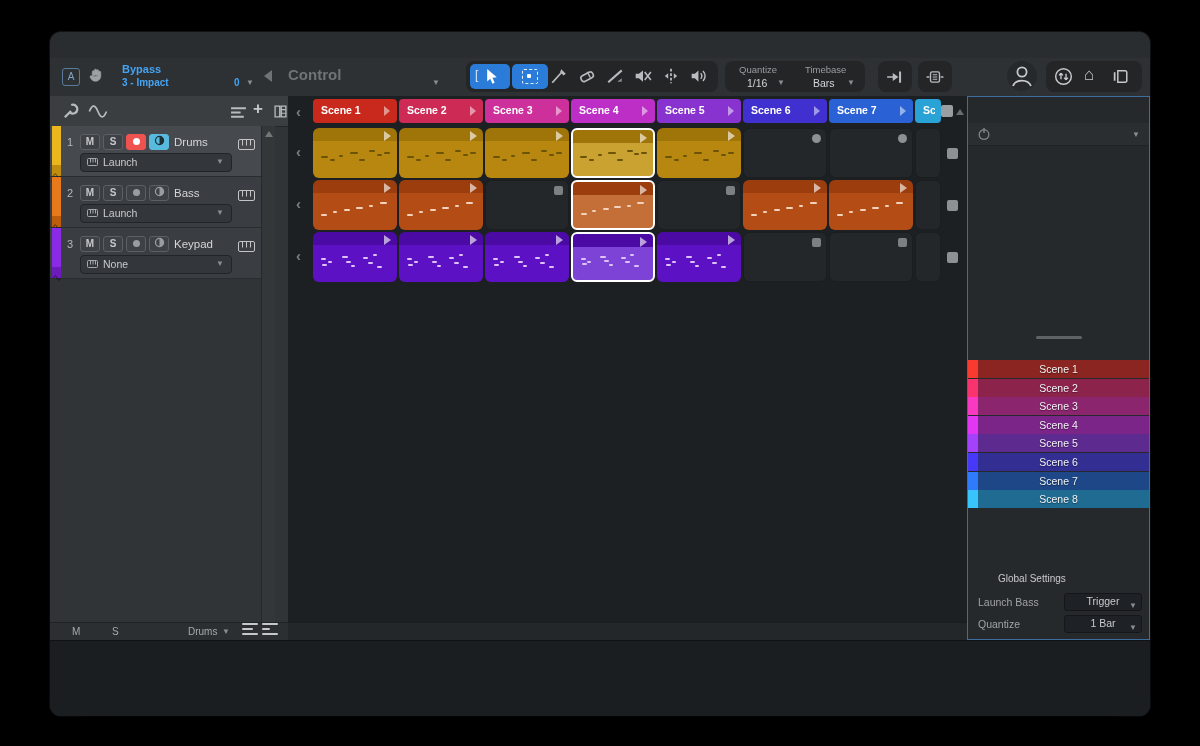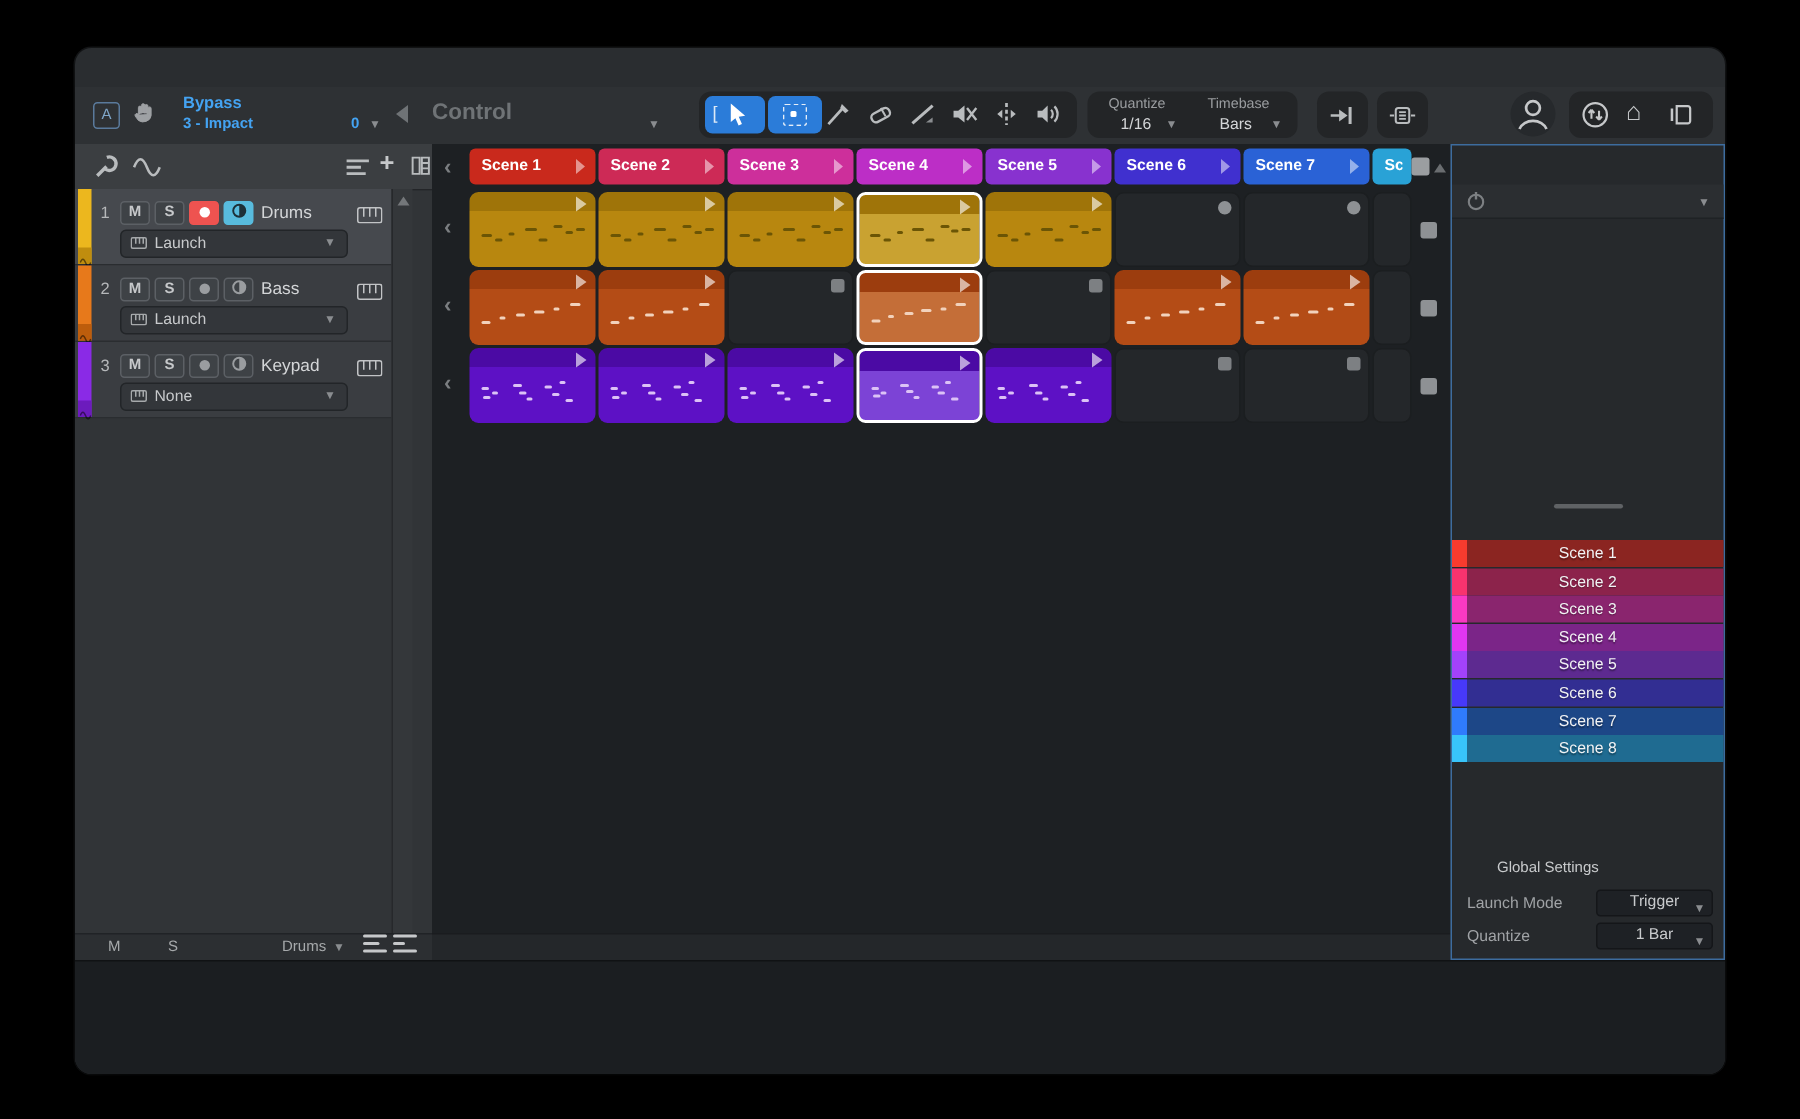--- a/index.html
+++ b/index.html
@@ -601,21 +601,21 @@
         <div class="srow" style="top: 374.6px; background: rgb(29, 71, 135);">
           <i style="background: rgb(47, 123, 252);"></i>
           <b>Scene 7</b>
         </div>
         <div class="srow" style="top: 393.2px; background: rgb(31, 107, 145);">
           <i style="background: rgb(56, 196, 250);"></i>
           <b>Scene 8</b>
         </div>
       </div>
     <span class="abs" style="left:30px;top:476px;color:#c8cacc;font-size:10px;">Global Settings</span>
-    <span class="rp-lbl" style="top:499px;">Launch Mode</span>
+    <span class="rp-lbl" style="top:499px;">Launch Bass</span>
     <span class="rp-drop" style="left:96px;top:496px;"><b style="font-weight:normal">Trigger</b><i class="ddv">▼</i></span>
     <span class="rp-lbl" style="top:521px;">Quantize</span>
     <span class="rp-drop" style="left:96px;top:518px;"><b style="font-weight:normal">1 Bar</b><i class="ddv">▼</i></span>
   </div>
 
   <div id="transport">
     
     
     
 

